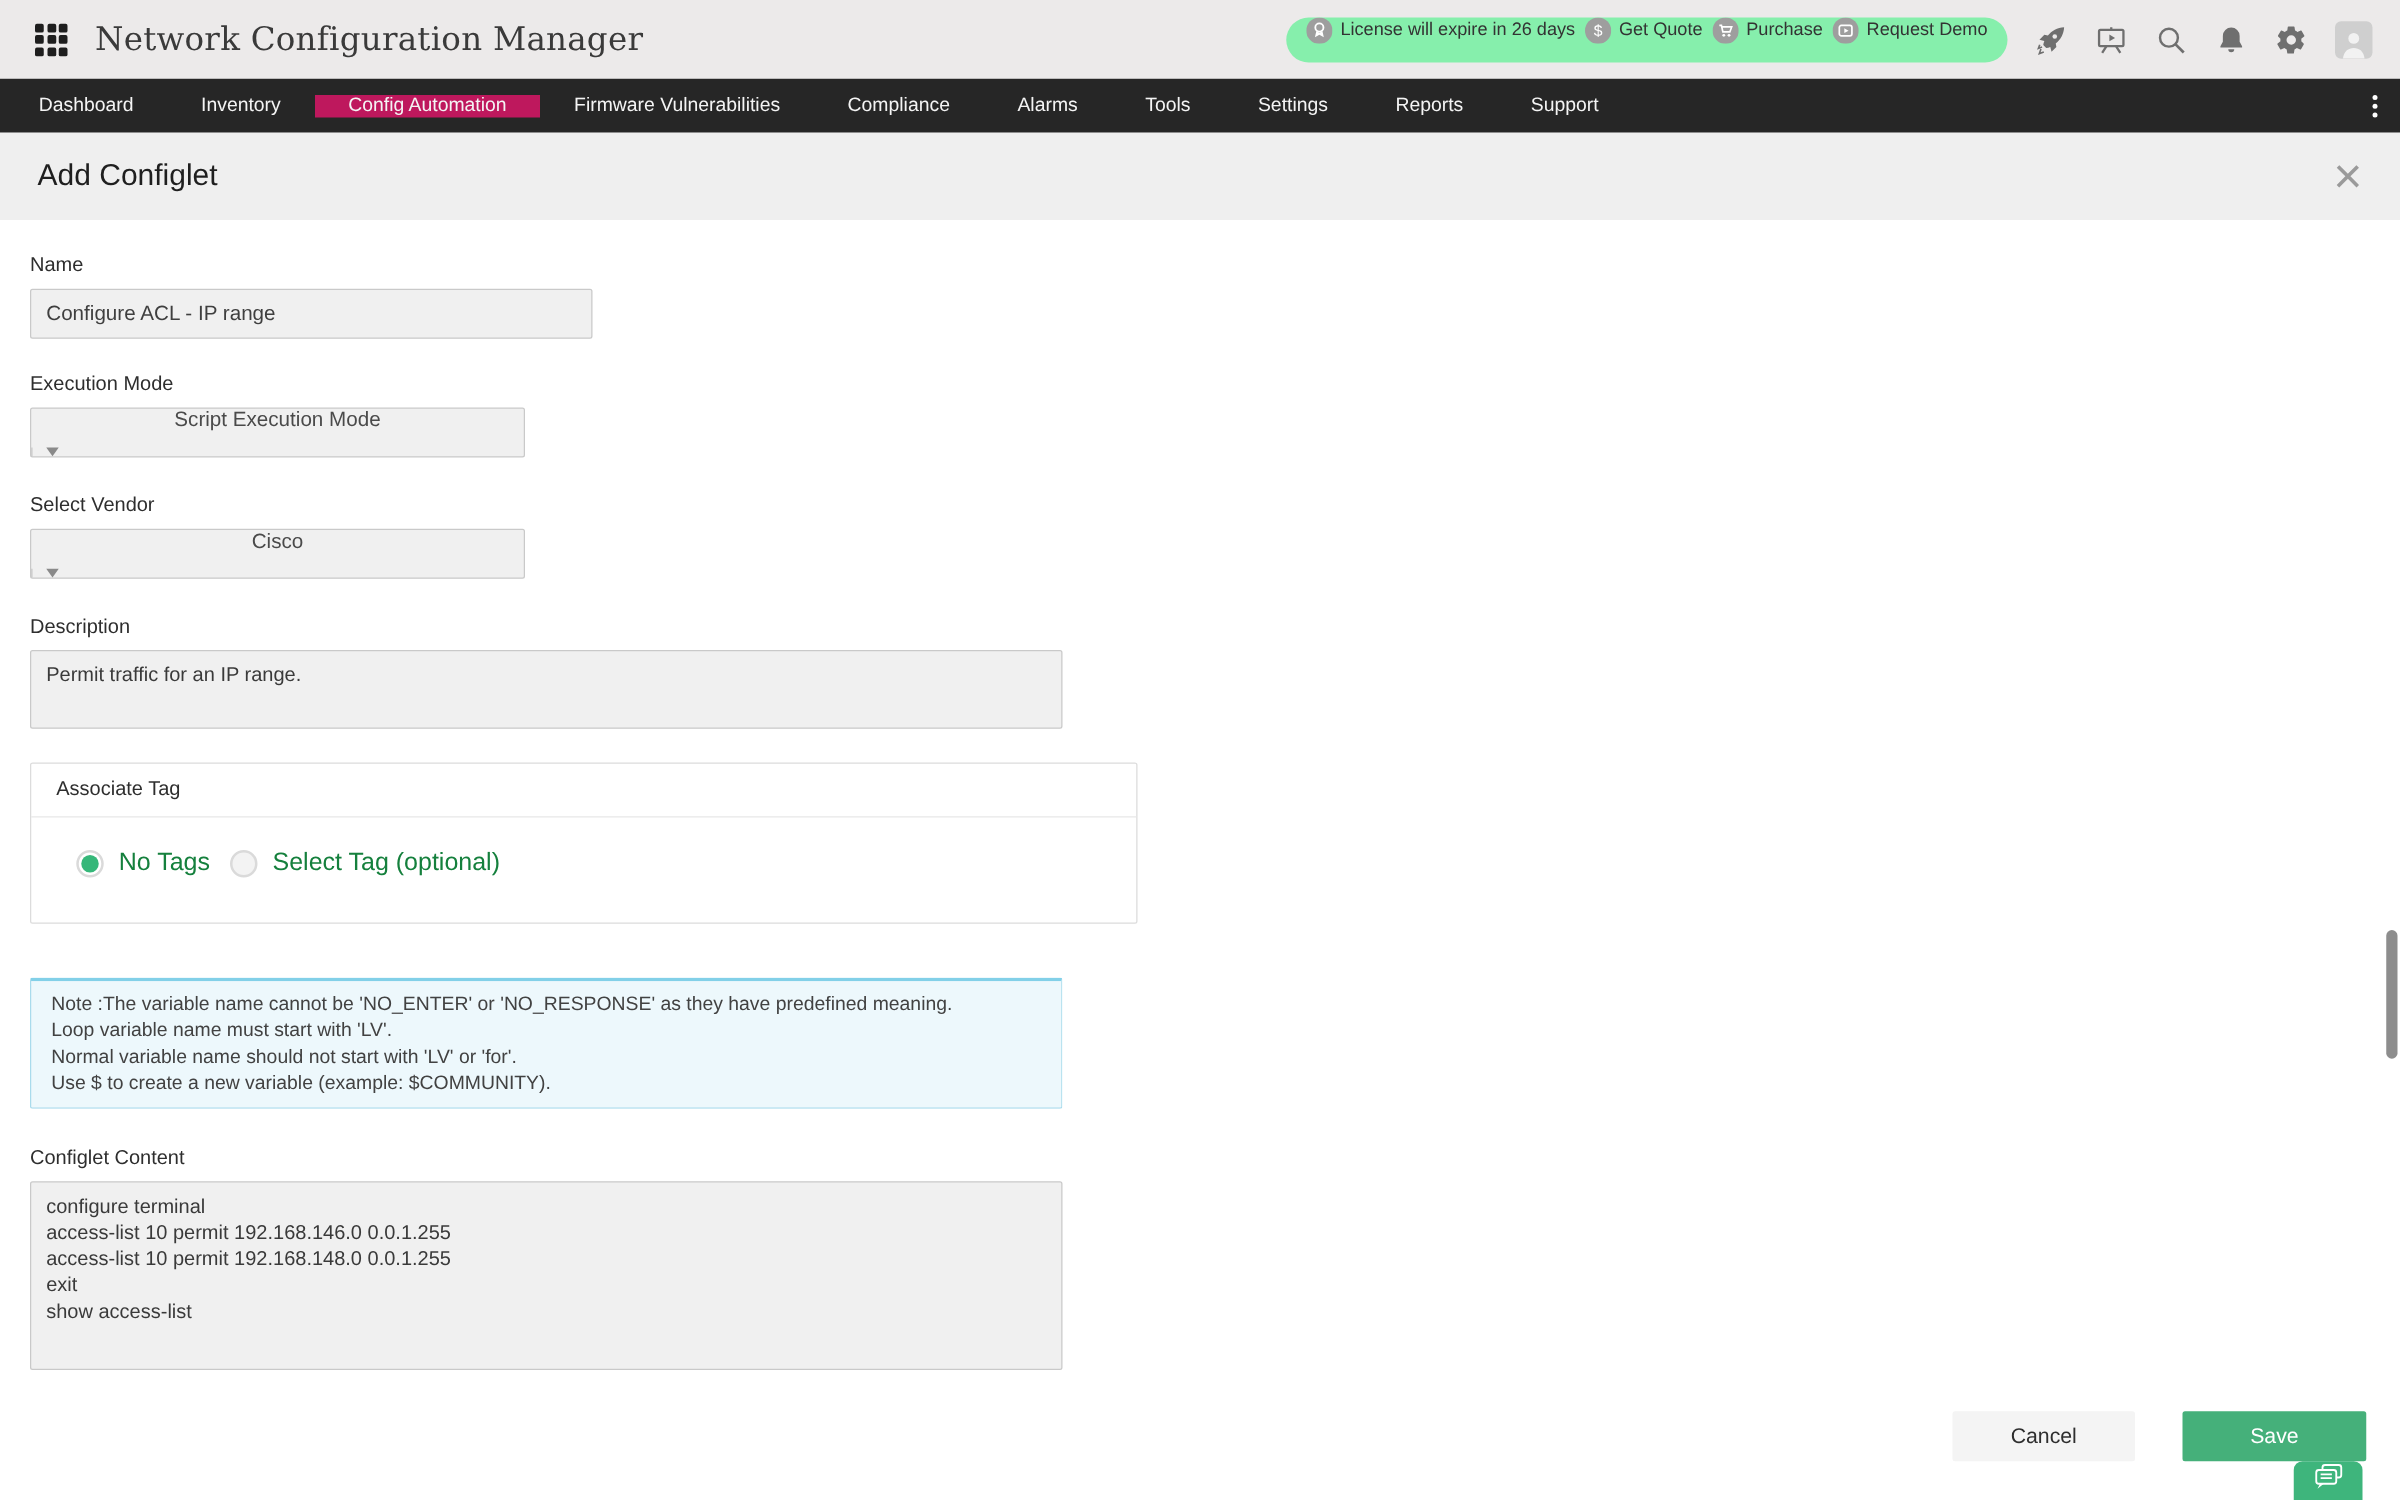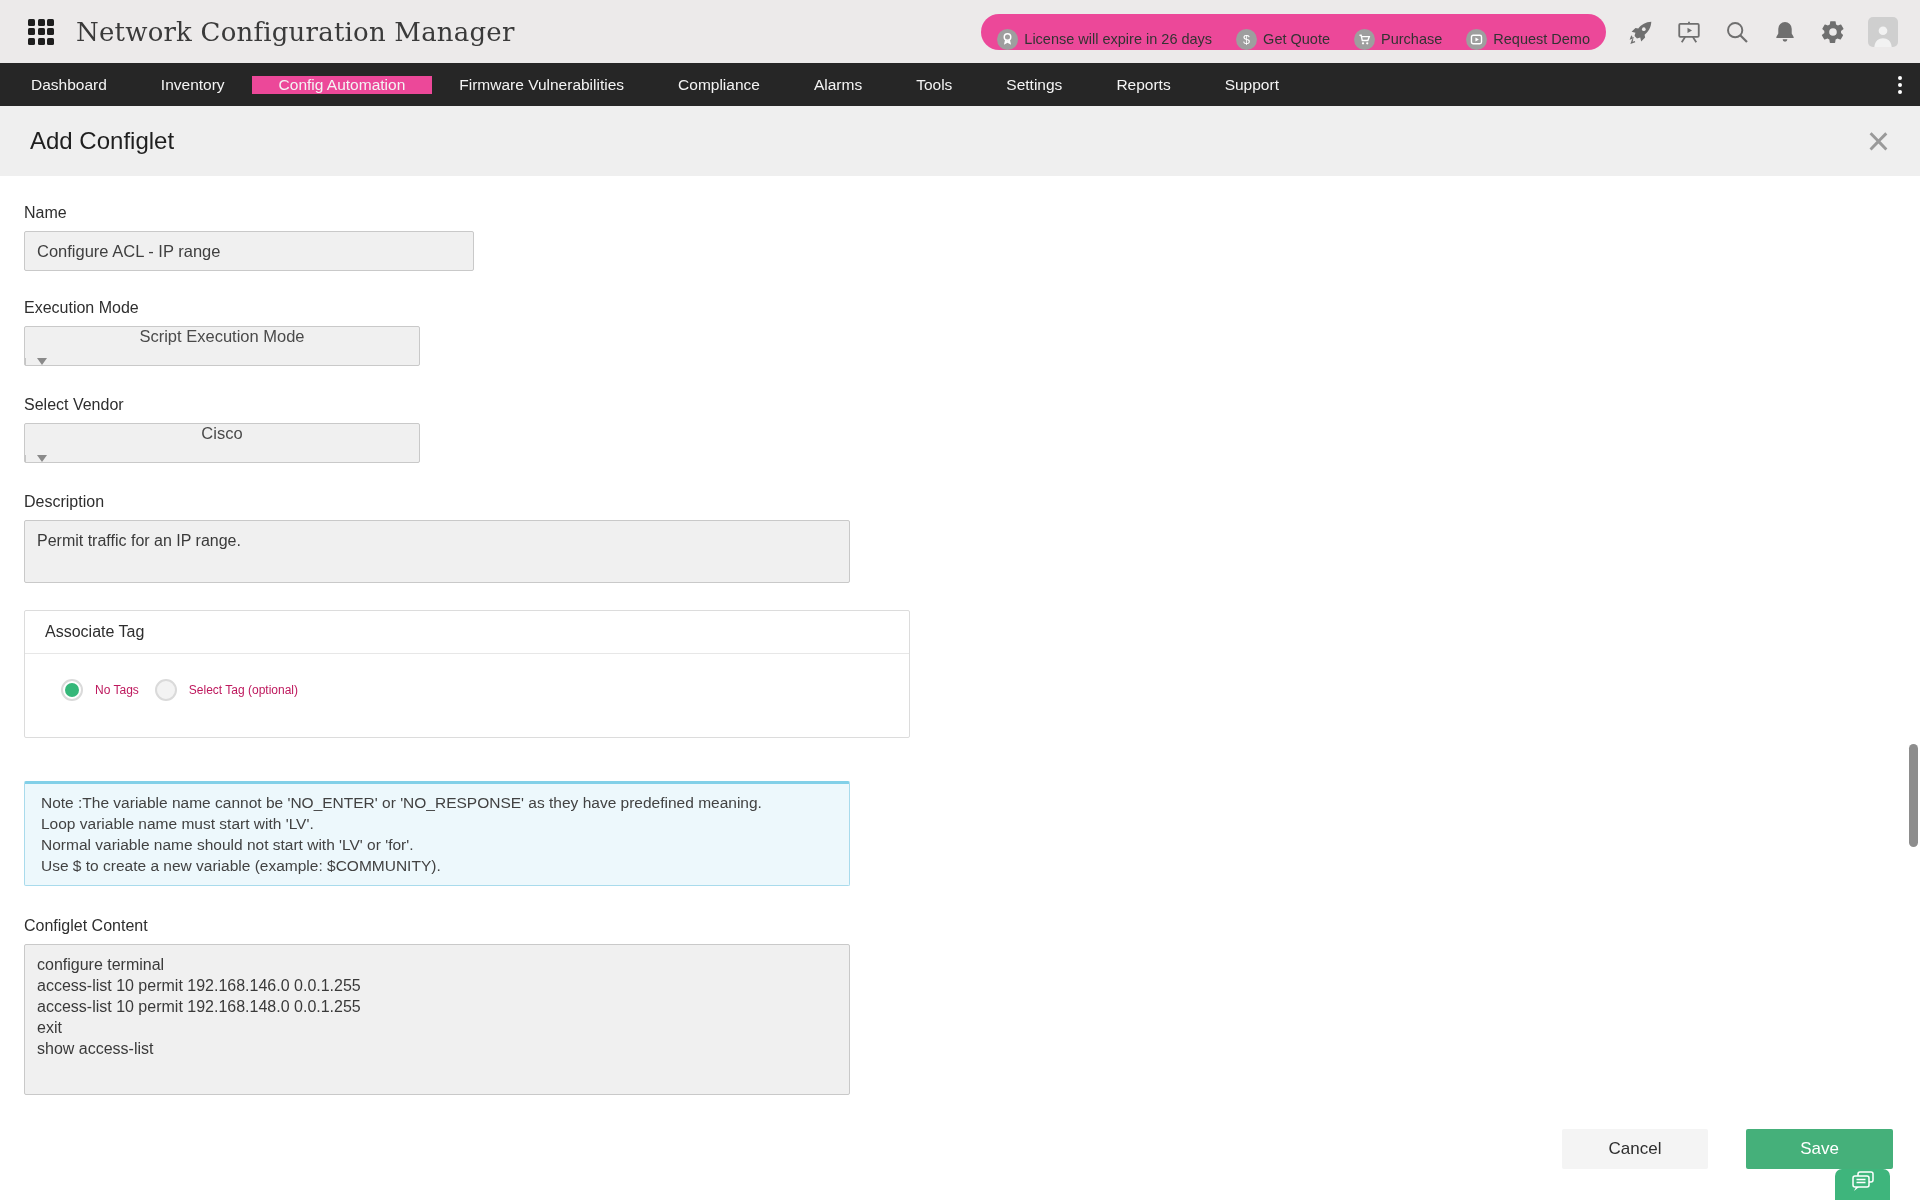--- a/index.html
+++ b/index.html
@@ -5,31 +5,31 @@
   * { margin:0; padding:0; box-sizing:border-box; }
   html,body { width:1920px; height:1200px; overflow:hidden; }
   body { font-family:"Liberation Sans", sans-serif; background:#ffffff; color:#333; }
 
   
   .topbar { height:63px; background:#eceaea; display:flex; align-items:center; padding:0 22px 0 28px; }
   .apps-grid { width:26px; height:26px; display:grid; grid-template-columns:repeat(3,7px); grid-template-rows:repeat(3,7px); gap:2.5px; cursor:pointer; }
   .apps-grid span { background:#1e1e1e; border-radius:1.5px; }
   .brand-title { font-family:"DejaVu Serif","Liberation Serif",serif; font-size:26px; color:#3a3a3a; margin-left:22px; letter-spacing:.2px; }
   .topbar-right { margin-left:auto; display:flex; align-items:center; gap:22px; }
-  .license-pill { background:#ec4899; border-radius:18px; height:36px; display:flex; align-items:flex-end; gap:24px; padding:0 16px; }
+  .license-pill { background:#86efac; border-radius:18px; height:36px; display:flex; align-items:flex-start; gap:8px; padding:0 16px; }
   .pill-item { display:flex; align-items:center; gap:6px; cursor:pointer; }
   .pill-item .txt { font-size:14.5px; color:#333; white-space:nowrap; }
   .pill-ic { width:21px; height:21px; flex:0 0 auto; }
   .hdr-ic { width:26px; height:26px; cursor:pointer; }
   .avatar { width:30px; height:30px; border-radius:5px; background:#cfcfcf; display:flex; align-items:flex-end; justify-content:center; overflow:hidden; cursor:pointer; }
 
   
   .nav { height:43px; background:#262626; display:flex; align-items:center; position:relative; padding-left:4px; }
   .nav-item { color:#f4f4f4; font-size:15.5px; display:flex; align-items:center; padding:0 27px; cursor:pointer; white-space:nowrap; }
-  .nav-item.active { background:#ec4899; }
+  .nav-item.active { background:#be185d; }
   .nav-kebab { position:absolute; right:14px; top:0; height:43px; display:flex; flex-direction:column; justify-content:center; gap:3px; cursor:pointer; padding:0 4px; }
   .nav-kebab span { width:4px; height:4px; background:#fff; border-radius:50%; }
 
   
   .band { height:70px; background:#efefef; display:flex; align-items:center; padding:12px 30px; }
   .band-title { font-size:24px; color:#1f1f1f; }
   .band-close { margin-left:auto; font-size:40px; line-height:1; color:#9a9a9a; cursor:pointer; font-weight:200; }
 
   
   .content { position:relative; height:1024px; background:#fff; padding:28px 0 0 24px; }
@@ -44,21 +44,21 @@
   .desc-box { height:63px; }
   .content-box { height:151px; }
 
   .tag-box { margin-top:27px; width:886px; border:1px solid #dcdcdc; border-radius:2px; background:#fff; }
   .tag-box-header { padding:12px 20px; font-size:16px; color:#2e2e2e; border-bottom:1px solid #e7e7e7; }
   .tag-box-body { padding:25px 20px 36px 36px; display:flex; align-items:center; gap:16px; }
   .radio-opt { display:flex; align-items:center; gap:12px; cursor:pointer; }
   .radio { width:22px; height:22px; border-radius:50%; border:2px solid #dadada; background:#f3f3f3; display:flex; align-items:center; justify-content:center; }
   .radio.selected { background:#fff; }
   .radio.selected::after { content:""; width:14px; height:14px; border-radius:50%; background:#35b779; }
-  .radio-label { font-size:12px; color:#be185d; }
+  .radio-label { font-size:20px; color:#15803d; }
 
   .note-box { margin-top:43px; width:826px; background:#edf8fc; border:1px solid #a9dbec; border-top:3px solid #82d0e8; border-radius:2px; padding:8px 16px 9px; }
   .note-line { font-size:15.5px; color:#424242; line-height:21px; }
 
   
   .btn { position:absolute; height:40px; border:none; border-radius:2px; font-family:"Liberation Sans",sans-serif; font-size:17px; cursor:pointer; }
   .btn-cancel { right:212px; bottom:31px; width:146px; background:#f4f4f4; color:#2e2e2e; }
   .btn-save { right:27px; bottom:31px; width:147px; background:#45b07a; color:#ffffff; }
   .chat-widget { position:absolute; right:30px; bottom:0; width:55px; height:31px; background:#3eb57c; border-radius:7px 7px 0 0; display:flex; align-items:flex-start; justify-content:center; cursor:pointer; }
 

